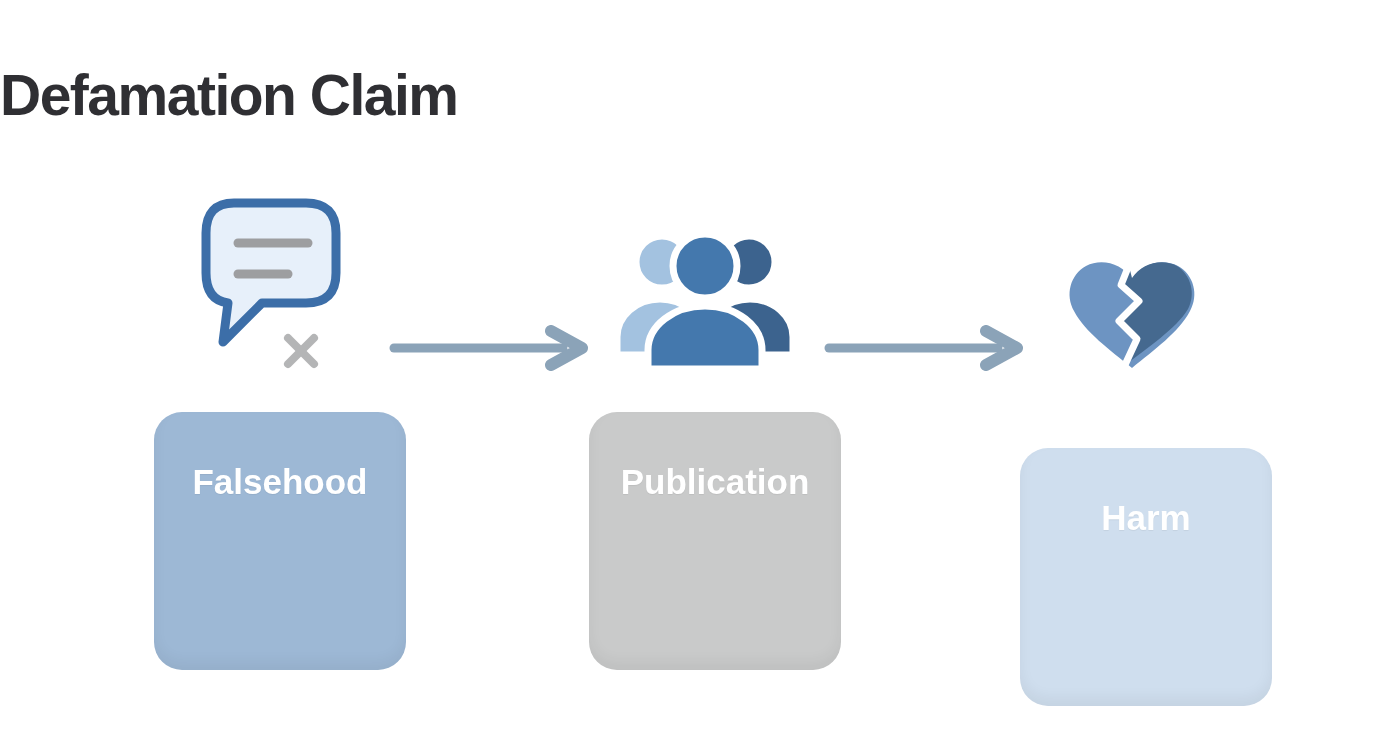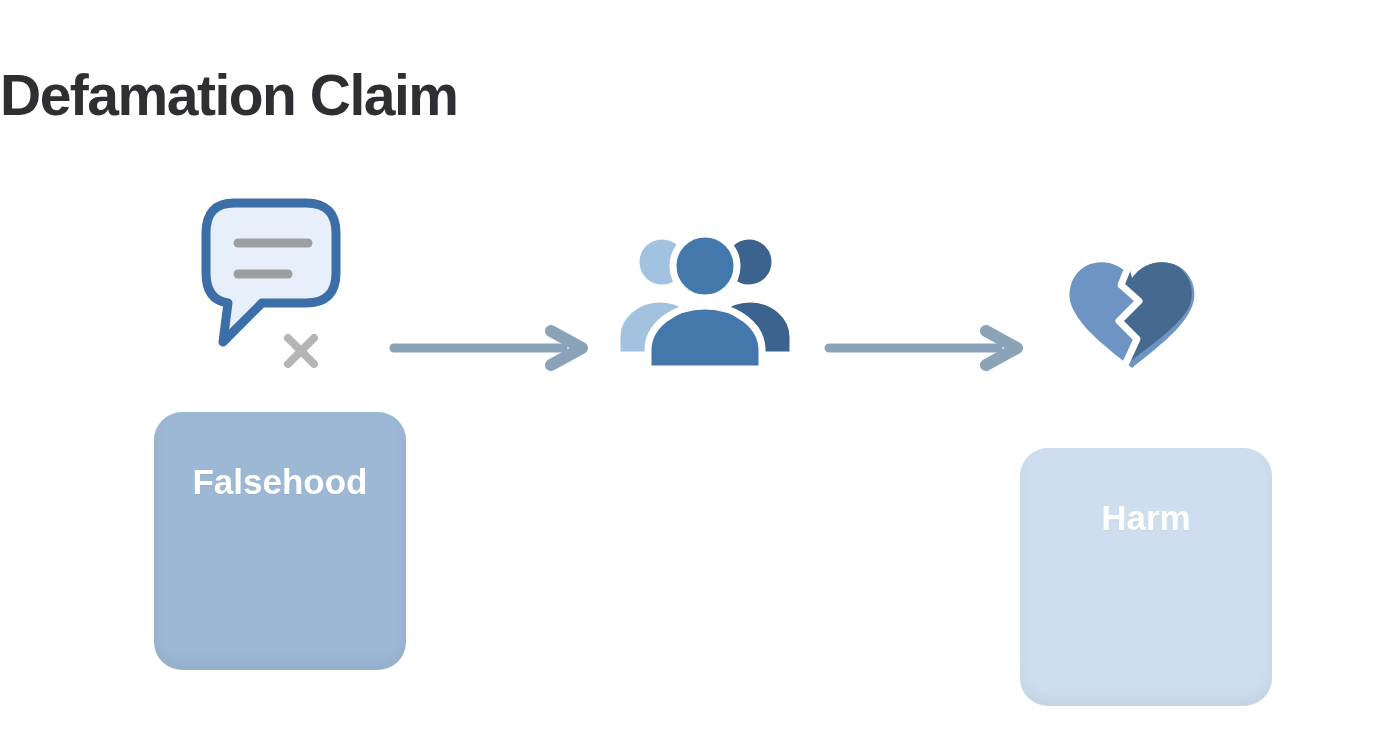--- a/index.html
+++ b/index.html
@@ -100,17 +100,20 @@
 
   <svg class="abs" style="left:1062px; top:255px;" width="140" height="120" viewBox="0 0 140 120">
     <path class="heart-left-fill" d="M 70 113 C 48 95 23 77 12 56 C 3 40 8 20 24 11 C 39 3 60 8 70 24 C 80 8 101 3 116 11 C 132 20 137 40 128 56 C 117 77 92 95 70 113 Z"></path>
     <path class="heart-right-fill" d="M 67 11 L 59 30 L 77 46 L 57 66 L 75 84 L 62 111 C 86 92 114 74 126 54 C 134 39 129 20 115 11 C 100 3 80 8 70 23 Z"></path>
     <polyline points="67,10 59,30 77,46 57,66 75,84 62,112" fill="none" stroke="#ffffff" stroke-width="7" stroke-linecap="round" stroke-linejoin="round"></polyline>
   </svg>
 
   <div class="step-box box-falsehood">
     <span class="step-label">Falsehood</span>
   </div>
+  <div class="step-box box-publication">
+    <span class="step-label">Publication</span>
+  </div>
   <div class="step-box box-harm">
     <span class="step-label">Harm</span>
   </div>
 
 </div>
 
 </body></html>

